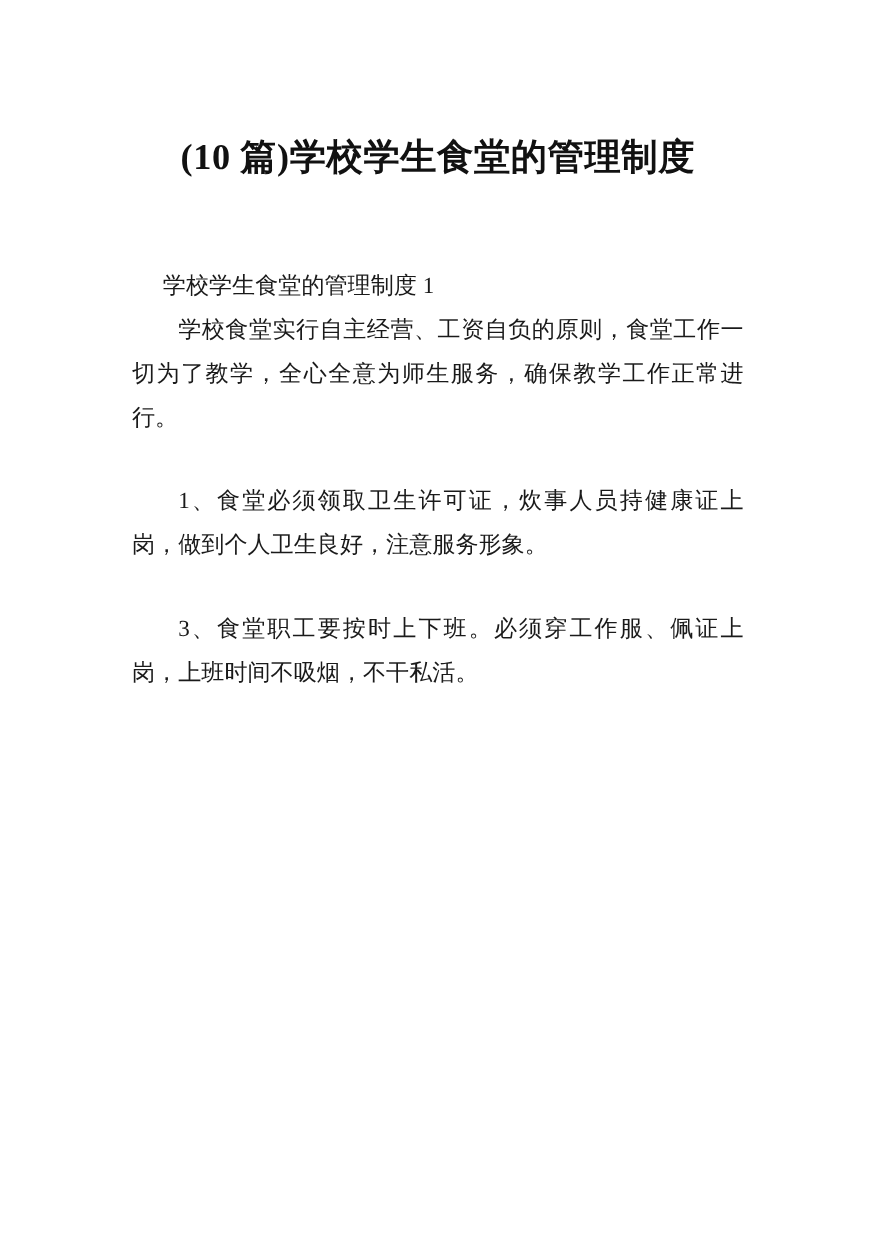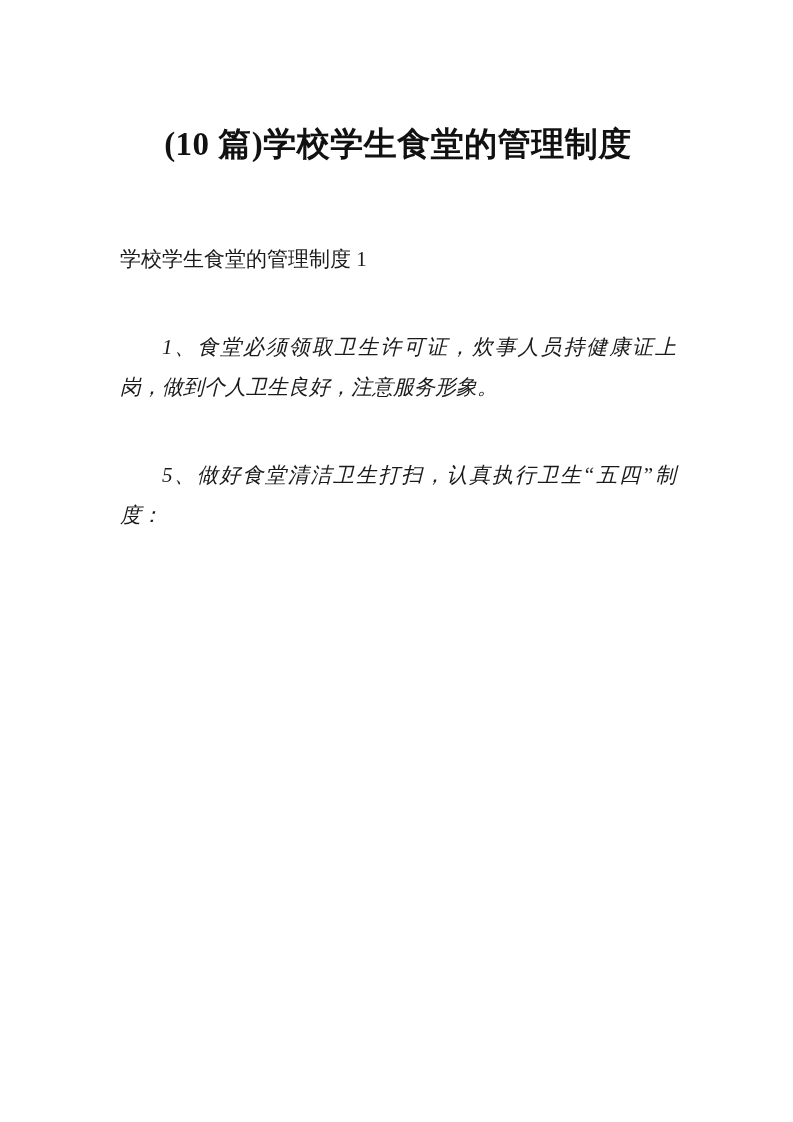--- a/index.html
+++ b/index.html
@@ -26,41 +26,42 @@
     letter-spacing: 0.5px;
     color: #111111;
     white-space: nowrap;
   }
   .section-heading {
     margin-top: 73px;
     font-size: 21px;
     line-height: 40px;
     font-weight: 400;
     text-indent: 0;
+    margin-left: 28px;
   }
   .para {
     font-size: 21px;
     line-height: 40px;
     text-align: justify;
     text-indent: 42px;
     word-break: break-all;
   }
   .para.spaced {
-    margin-top: 48px;
-    font-style: italic;
+    margin-top: 36px;
   }
 </style>
 </head>
 <body>
 
 <div class="page">
   <h1 class="doc-title">(10 篇)学校学生食堂的管理制度</h1>
 
   <p class="section-heading">学校学生食堂的管理制度 1</p>
 
+  <p class="para">学校食堂实行自主经营、工资自负的原则，食堂工作一切为了教学，全心全意为师生服务，确保教学工作正常进行。</p>
 
   <p class="para spaced">1、食堂必须领取卫生许可证，炊事人员持健康证上岗，做到个人卫生良好，注意服务形象。</p>
 
 
+  <p class="para spaced">3、食堂职工要按时上下班。必须穿工作服、佩证上岗，上班时间不吸烟，不干私活。</p>
 
 
-  <p class="para spaced">5、做好食堂清洁卫生打扫，认真执行卫生“五四”制度：</p>
 </div>
 
 </body></html>

